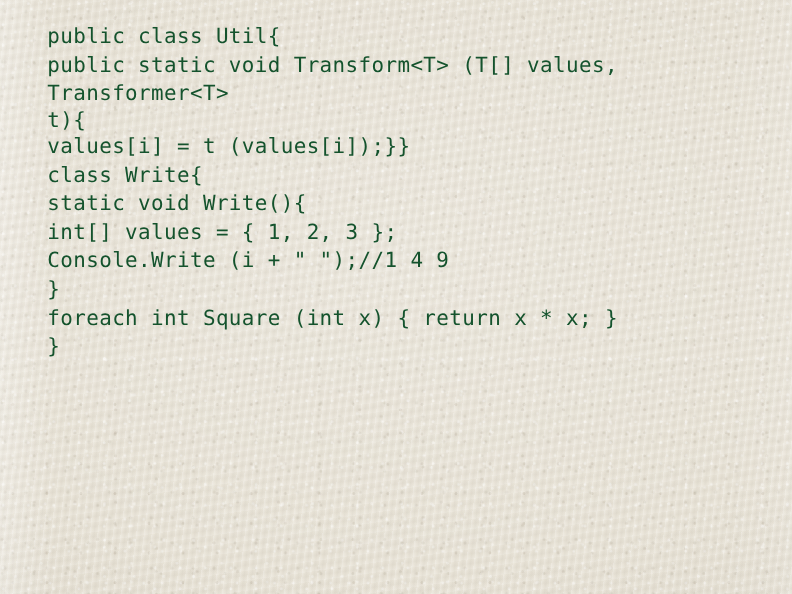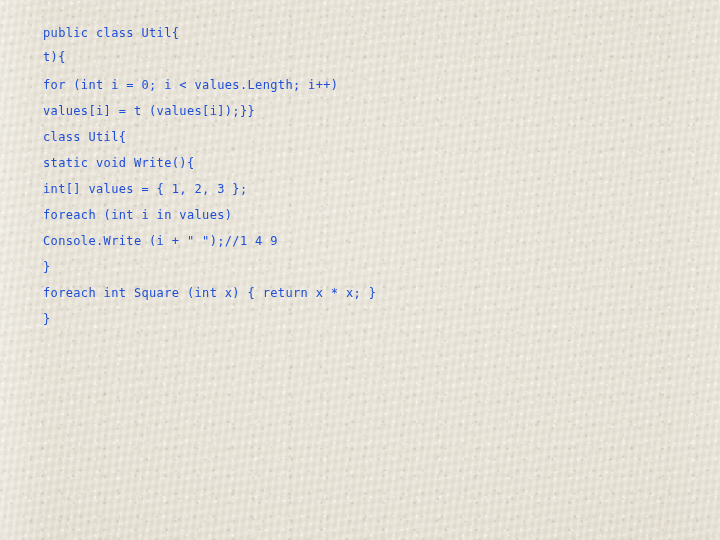--- a/index.html
+++ b/index.html
@@ -76,23 +76,23 @@
 
   #code-block {
     position: absolute;
     left: 43px;
     top: 20px;
     width: 660px;
     z-index: 3;
   }
 
   .code-line {
-    color: #1d4ed8;
+    color: #14532d;
     font-family: "DejaVu Sans Mono", monospace;
-    font-size: 12px;
+    font-size: 19px;
     line-height: 26px;
     letter-spacing: 0.35px;
     white-space: pre-wrap;
     word-break: normal;
     text-shadow: 0 0 1px rgba(233,228,216,0.55);
   }
 
   
   .code-line.wrapped {
     line-height: 22px;
@@ -104,35 +104,34 @@
 </style>
 </head>
 <body>
 
 <div id="slide">
 
   <div id="code-block">
 
     <div class="code-line">public class Util{</div>
 
+    <div class="code-line">public static void Transform&lt;T&gt; (T[] values, Transformer&lt;T&gt;</div>
 
     <div class="code-line wrapped">t){</div>
 
-    <div class="code-line after-wrapped">for (int i = 0; i &lt; values.Length; i++)</div>
 
     <div class="code-line">values[i] = t (values[i]);}}</div>
 
-    <div class="code-line">class Util{</div>
+    <div class="code-line">class Write{</div>
 
     <div class="code-line">static void Write(){</div>
 
     <div class="code-line">int[] values = { 1, 2, 3 };</div>
 
 
-    <div class="code-line">foreach (int i in values)</div>
 
     <div class="code-line">Console.Write (i + " ");//1 4 9</div>
 
     <div class="code-line">}</div>
 
     <div class="code-line">foreach int Square (int x) { return x * x; }</div>
 
     <div class="code-line">}</div>
 
   </div>

